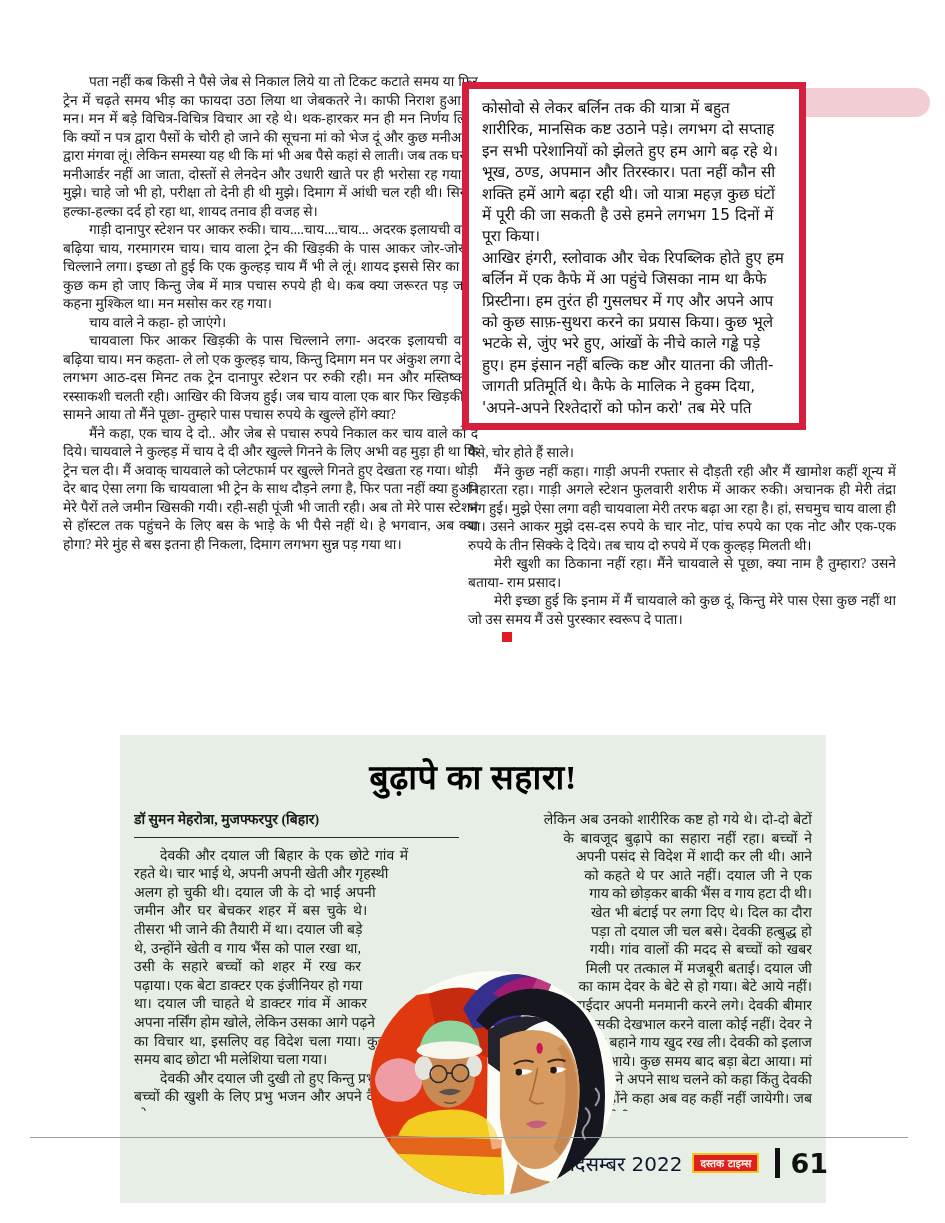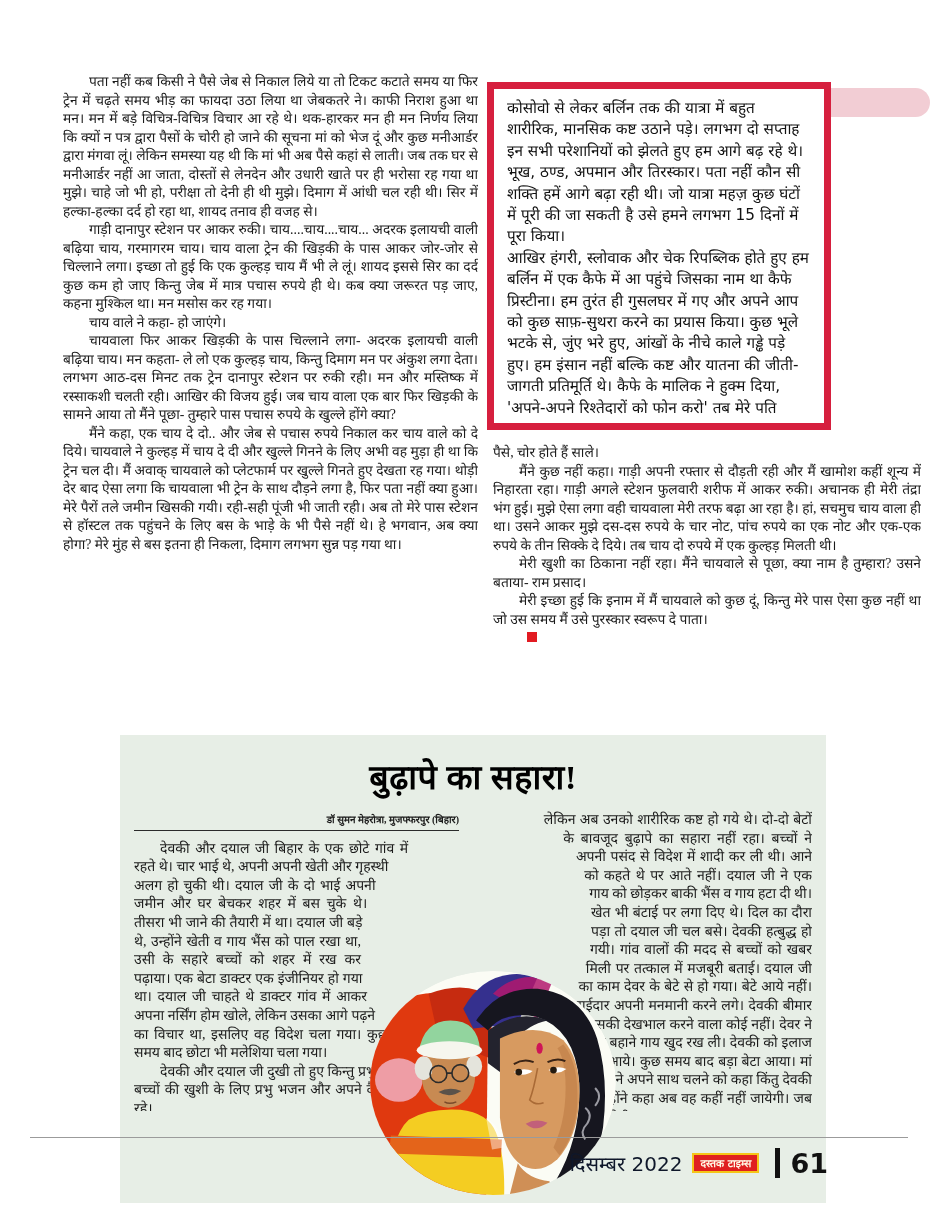--- a/index.html
+++ b/index.html
@@ -11,21 +11,21 @@
   
   .header{position:absolute;top:60px;right:15px;display:flex;align-items:center;gap:12px;margin-top:28px;}
   .section-label{font-family:"DejaVu Sans","Liberation Sans",sans-serif;font-weight:bold;font-size:21px;color:#b2203c;}
   .header-divider{color:#b9c4cc;font-size:20px;font-weight:bold;}
   .header-pill{width:155px;height:29px;border-radius:15px;background:#f2cdd4;}
   
   .col-left{
     position:absolute;left:63px;top:73px;width:415px;height:612px;overflow:hidden;
     font-size:13.8px;line-height:18.5px;text-align:justify;
   }
-  .right-area{position:absolute;left:487px;top:82px;width:434px;}
+  .right-area{position:absolute;left:462px;top:82px;width:434px;}
   .pull-quote-box{
     box-sizing:border-box;width:344px;height:348px;overflow:hidden;
     border:7px solid #d61f3e;background:#ffffff;
     padding:9px 13px;font-family:"DejaVu Sans","Liberation Sans",sans-serif;
     font-size:15.3px;line-height:21.4px;color:#111;
   }
   .pull-quote-box p{margin:0;}
   .col-right{
     box-sizing:border-box;width:434px;height:268px;overflow:hidden;margin-top:14px;padding-left:6px;
     font-size:13.8px;line-height:18.5px;text-align:justify;
@@ -38,22 +38,22 @@
     position:absolute;left:120px;top:735px;width:706px;height:468px;background:#e7eee6;
     box-sizing:border-box;padding:16px 14px 0 14px;overflow:hidden;
   }
   .story2-title{
     text-align:center;font-size:34px;font-weight:bold;color:#000;margin:2px 0 12px 0;letter-spacing:0.5px;
   }
   .green-cols{display:flex;gap:20px;position:relative;}
   .g-col-left{width:325px;flex:0 0 325px;font-size:14px;line-height:18.6px;text-align:justify;height:300px;overflow:hidden;}
   .g-col-right{flex:1;font-size:14px;line-height:18.6px;text-align:justify;height:300px;overflow:hidden;}
   .author-block{
-    text-align:right;font-weight:bold;font-size:10px;
-    border-bottom:1.5px solid #2b2b2b;margin-bottom:9px;
+    text-align:left;font-weight:bold;font-size:14px;
+    border-bottom:1.5px solid #2b2b2b;padding-bottom:7px;margin-bottom:9px;
   }
   .cut-r{float:right;width:100px;height:222px;margin-top:48px;shape-outside:circle(116px at 118px 112px);}
   .cut-l{float:left;width:116px;height:228px;margin-top:50px;shape-outside:circle(120px at -8px 114px);}
   .illu{position:absolute;left:233px;top:158px;width:252px;height:228px;}
   
   .footer-line{position:absolute;left:30px;top:1137px;width:878px;height:1px;background:#9b9b9b;}
   .footer{position:absolute;top:1146px;right:117px;display:flex;align-items:center;gap:10px;height:34px;}
   .issue-date{font-family:"DejaVu Sans","Liberation Sans",sans-serif;font-weight:normal;font-size:20px;color:#0f172a;}
   .mag-logo{
     background:#e02020;border:2px solid #f5c518;color:#fffbe8;

